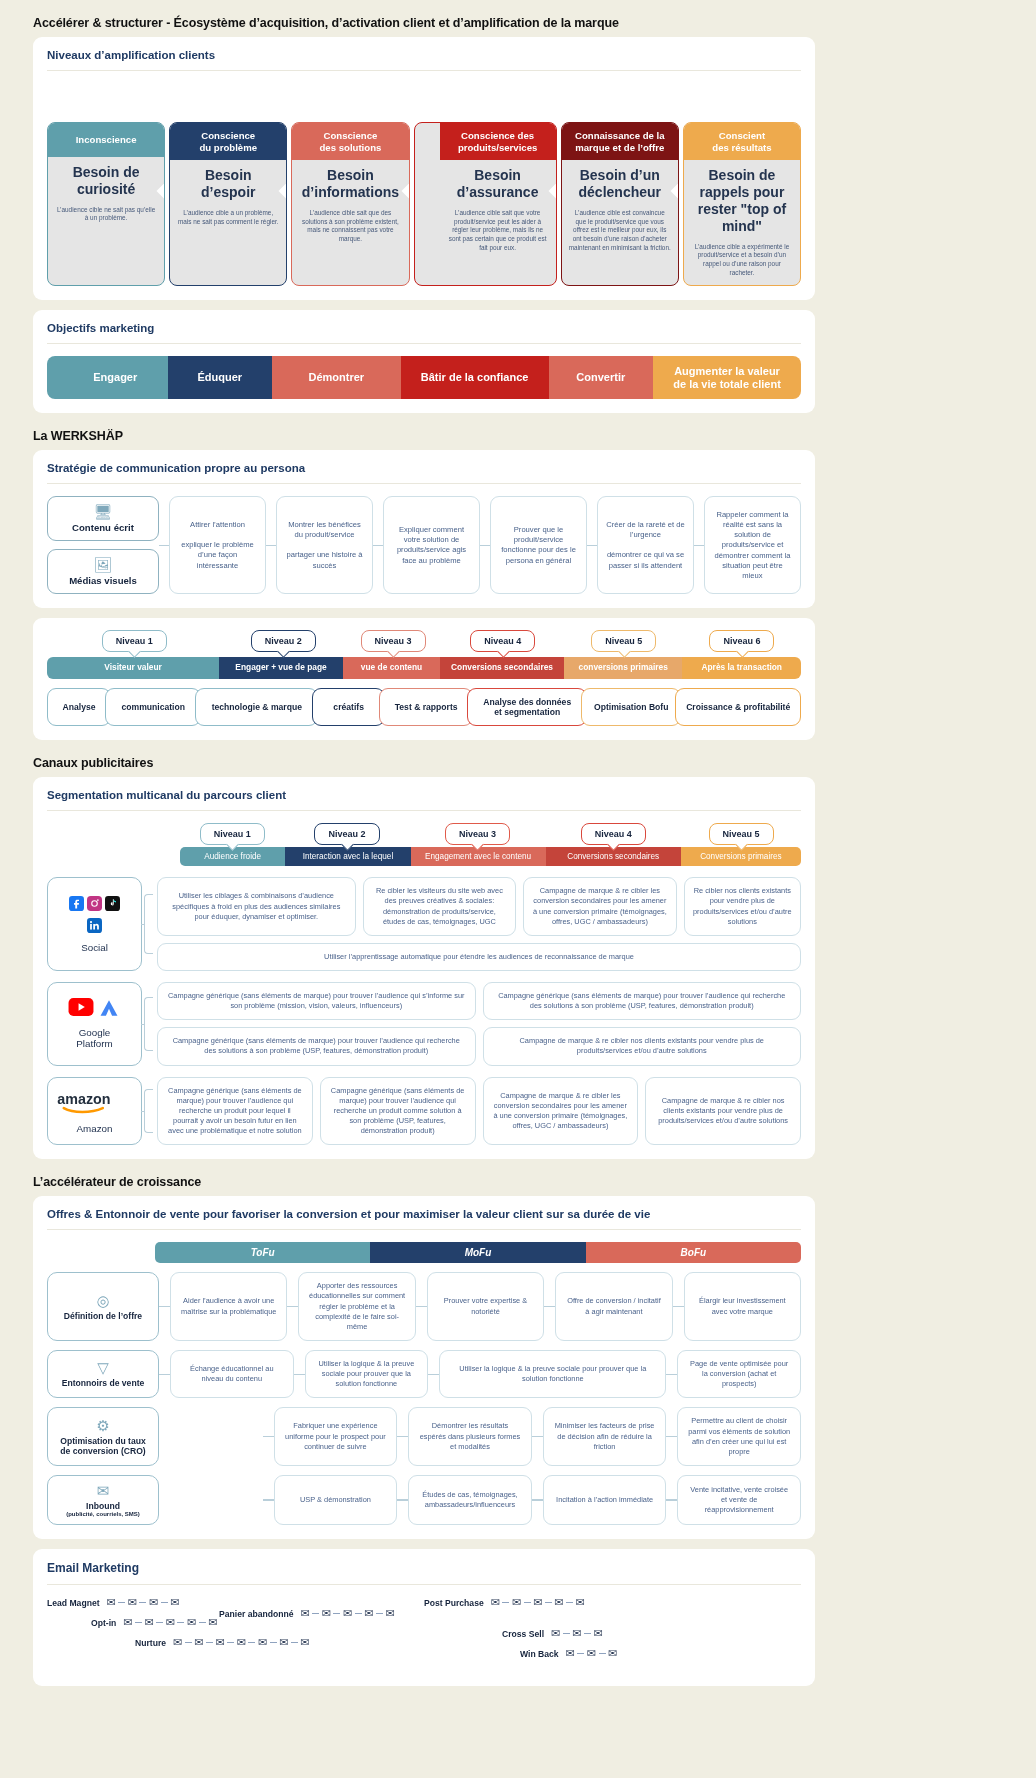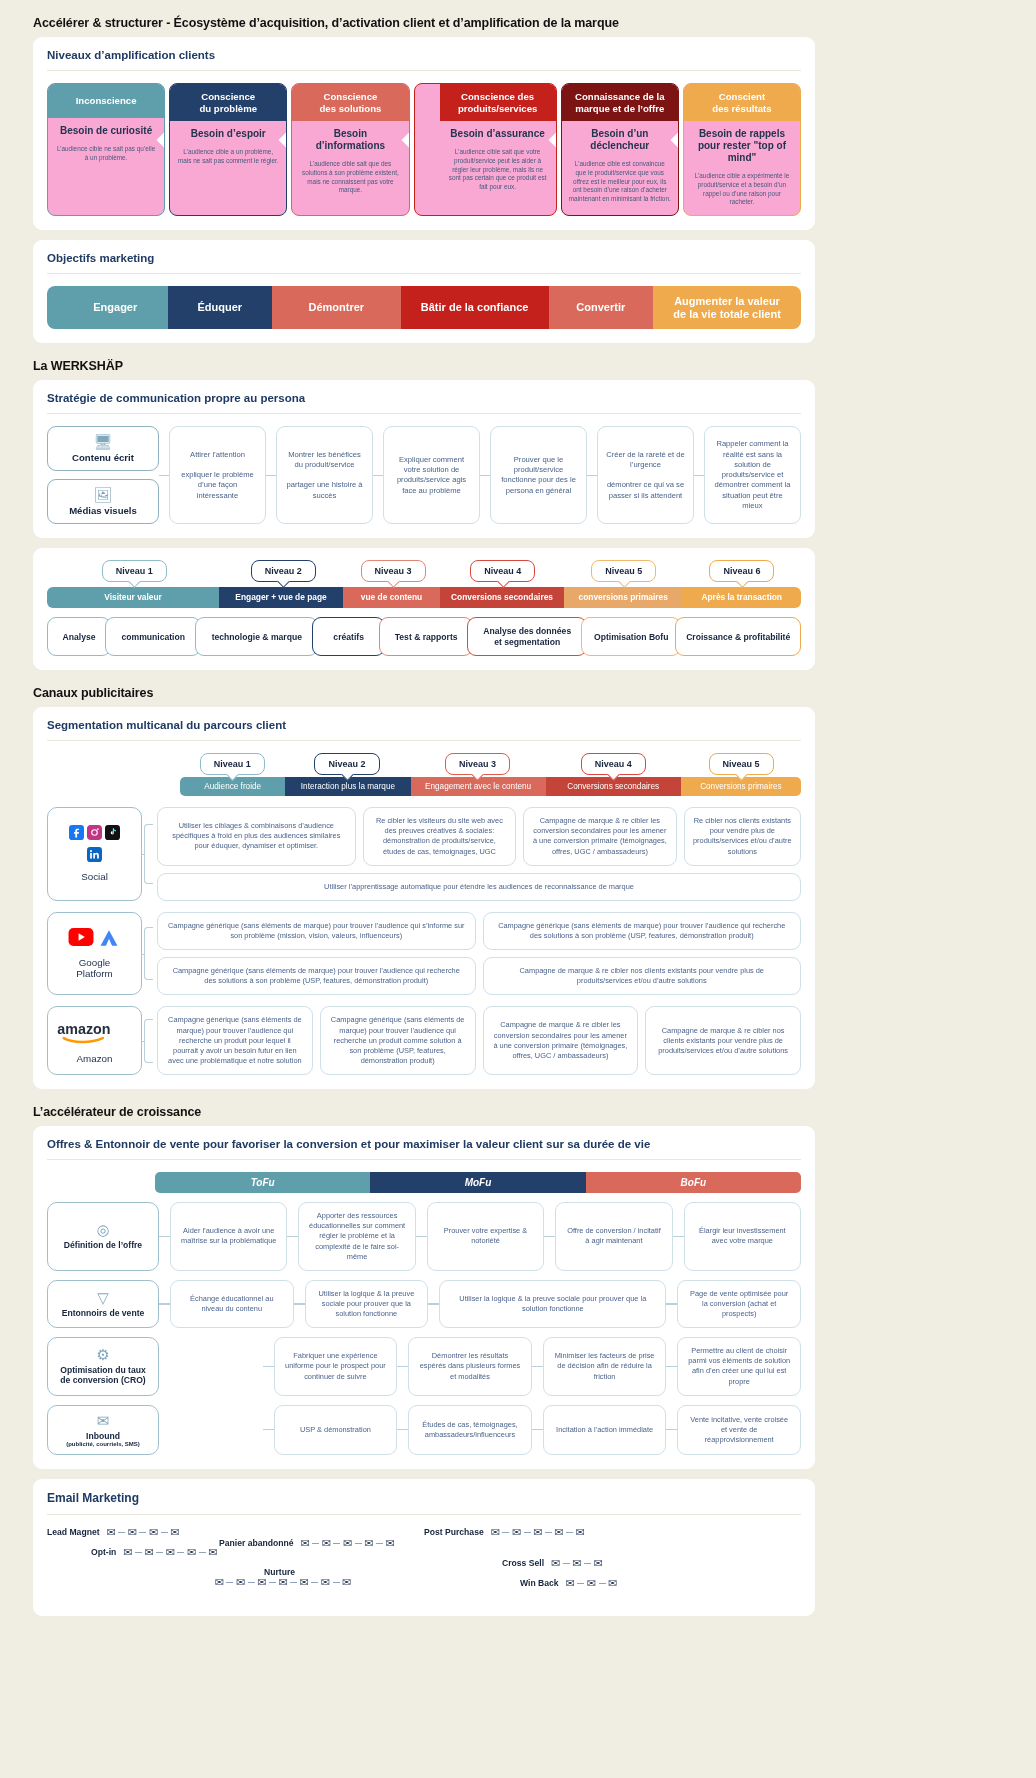--- a/index.html
+++ b/index.html
@@ -21,29 +21,30 @@
   }
   .card-head {
     font-size:11.5px; color:#1f3a63; font-weight:600;
     padding-bottom:9px; border-bottom:1px solid #e9e7dc; margin-bottom:12px;
   }
 
   
   .aw-row { display:flex; gap:4px; }
   .aw {
     flex:1; border-radius:8px; overflow:hidden; position:relative;
-    border:1.2px solid; background:#f9a8d4; display:flex; flex-direction:column;
+    border:1.2px solid; background:#e5e5e5; display:flex; flex-direction:column;
     min-height:103px;
+    margin-top:39px;
   }
   .aw-hd {
     color:#fff; font-size:9.6px; font-weight:bold; text-align:center;
     padding:7px 4px; line-height:1.22; min-height:34px;
     display:flex; align-items:center; justify-content:center;
   }
-  .aw-need { font-size:10px; font-weight:bold; text-align:center; padding:7px 6px 4px; color:#24344f; line-height:1.2;}
+  .aw-need { font-size:14px; font-weight:bold; text-align:center; padding:7px 6px 4px; color:#24344f; line-height:1.2;}
   .aw-desc { font-size:6.4px; text-align:center; padding:4px 7px 8px; color:#46597a; line-height:1.35; }
   .aw-notch {
     position:absolute; right:-7px; top:38%; width:12px; height:12px;
     border-top:1.2px solid; border-right:1.2px solid; background:#fff;
     transform:rotate(45deg); z-index:2;
   }
 
   
   .obj-row { display:flex; }
   .obj {
@@ -339,21 +340,21 @@
           </div>
           <div class="lv-tag-cell" style="flex: 1.3 1 0%;">
             <div class="lv-tag" style="border-color: rgb(217, 72, 60);">Niveau 4</div>
           </div>
           <div class="lv-tag-cell" style="flex: 1.15 1 0%;">
             <div class="lv-tag" style="border-color: rgb(238, 170, 77);">Niveau 5</div>
           </div>
         </div>
       <div class="ch-bar" id="ch-bar">
           <div class="ch-seg" style="background: rgb(95, 159, 171); flex: 1 1 0%;">Audience froide</div>
-          <div class="ch-seg" style="background: rgb(35, 64, 107); flex: 1.2 1 0%;">Interaction plus la marque</div>
+          <div class="ch-seg" style="background: rgb(35, 64, 107); flex: 1.2 1 0%;">Interaction avec la lequel</div>
           <div class="ch-seg" style="background: rgb(217, 105, 90); flex: 1.3 1 0%;">Engagement avec le contenu</div>
           <div class="ch-seg" style="background: rgb(196, 68, 58); flex: 1.3 1 0%;">Conversions secondaires</div>
           <div class="ch-seg" style="background: rgb(238, 170, 77); flex: 1.15 1 0%;">Conversions primaires</div>
         </div>
     </div>
     <div id="ch-blocks">
         <div class="ch-block">
           <div class="ch-logo">
             <div style="display: flex; flex-wrap: wrap; gap: 3px; justify-content: center; max-width: 60px;">
               <span><svg width="15" height="15" viewBox="0 0 24 24">
@@ -579,21 +580,21 @@
               <span class="ed"></span>
               <span class="ei">✉</span>
               <span class="ed"></span>
               <span class="ei">✉</span>
               <span class="ed"></span>
               <span class="ei">✉</span>
               <span class="ed"></span>
               <span class="ei">✉</span>
             </div>
           </div>
-          <div class="em-line" style="padding-left: 88px; flex-direction: column;">
+          <div class="em-line" style="padding-left: 88px;">
             <div class="em-name">Nurture</div>
             <div class="em-chain">
               <span class="ei">✉</span>
               <span class="ed"></span>
               <span class="ei">✉</span>
               <span class="ed"></span>
               <span class="ei">✉</span>
               <span class="ed"></span>
               <span class="ei">✉</span>
               <span class="ed"></span>

